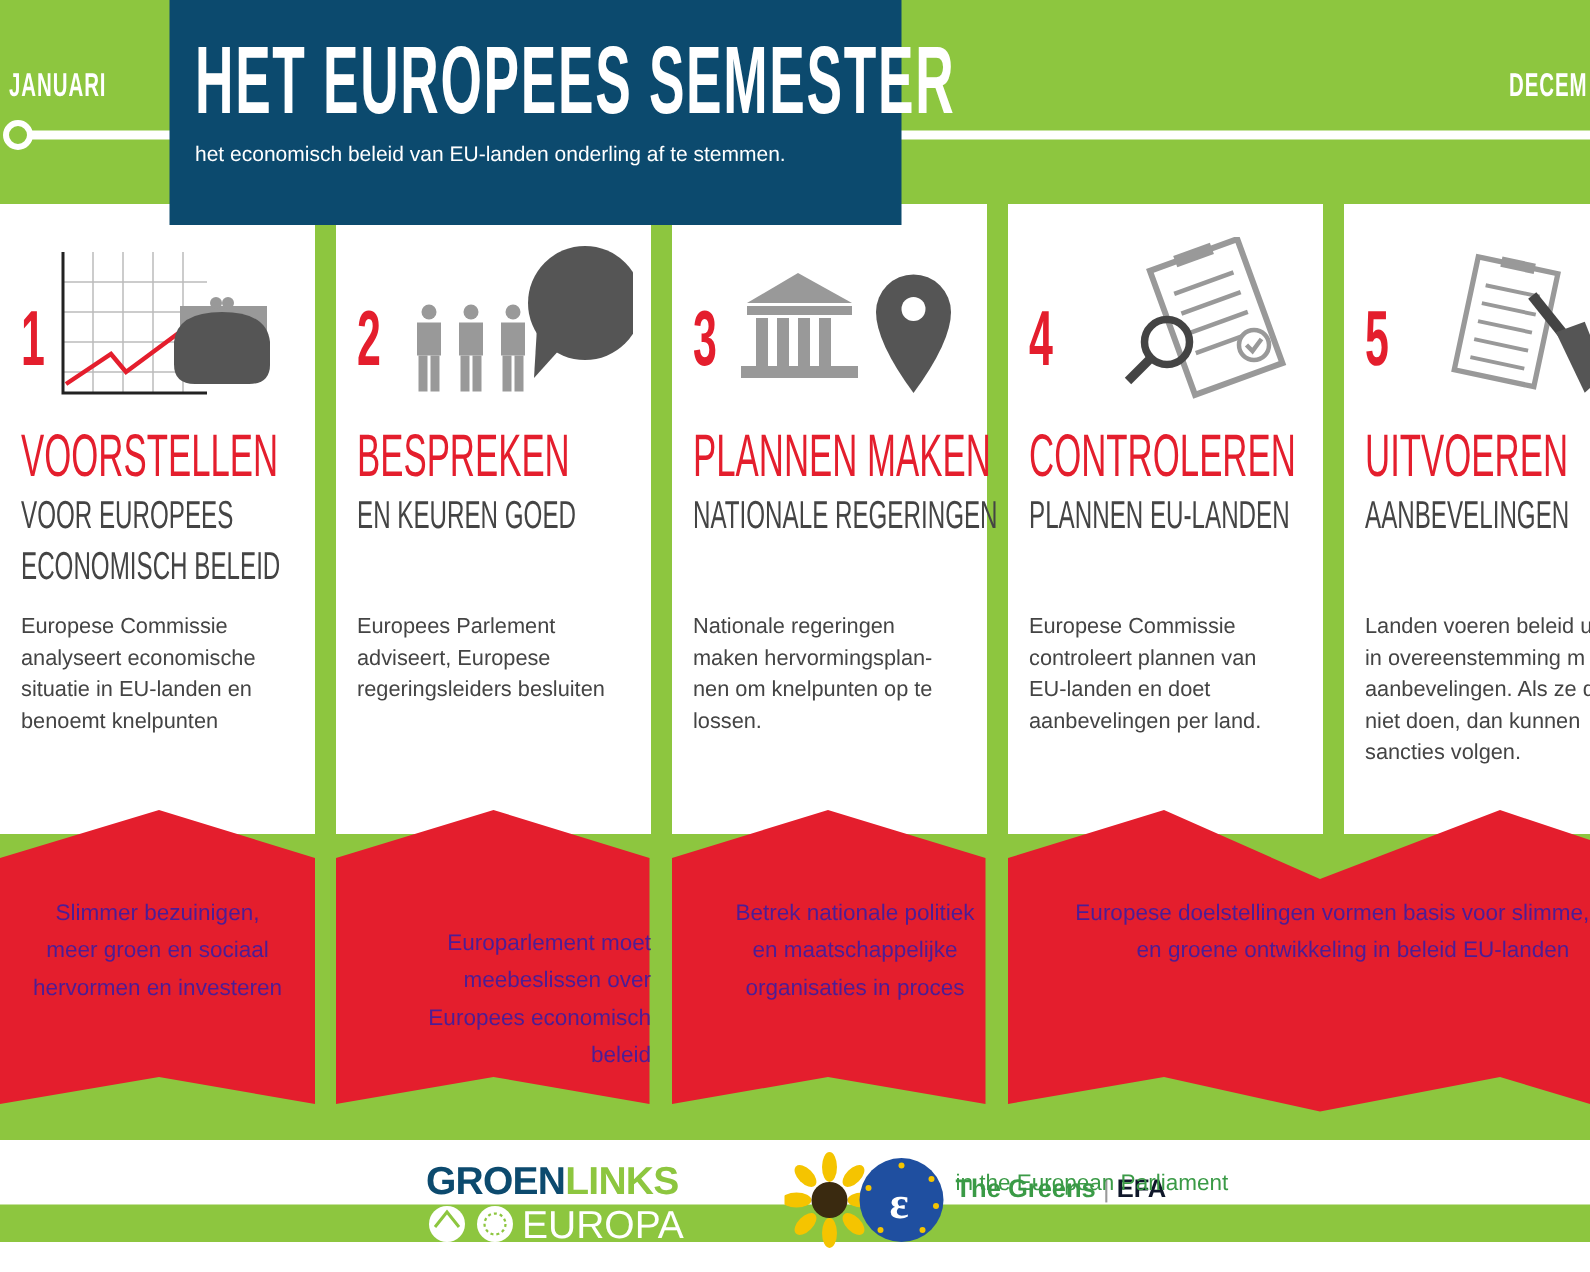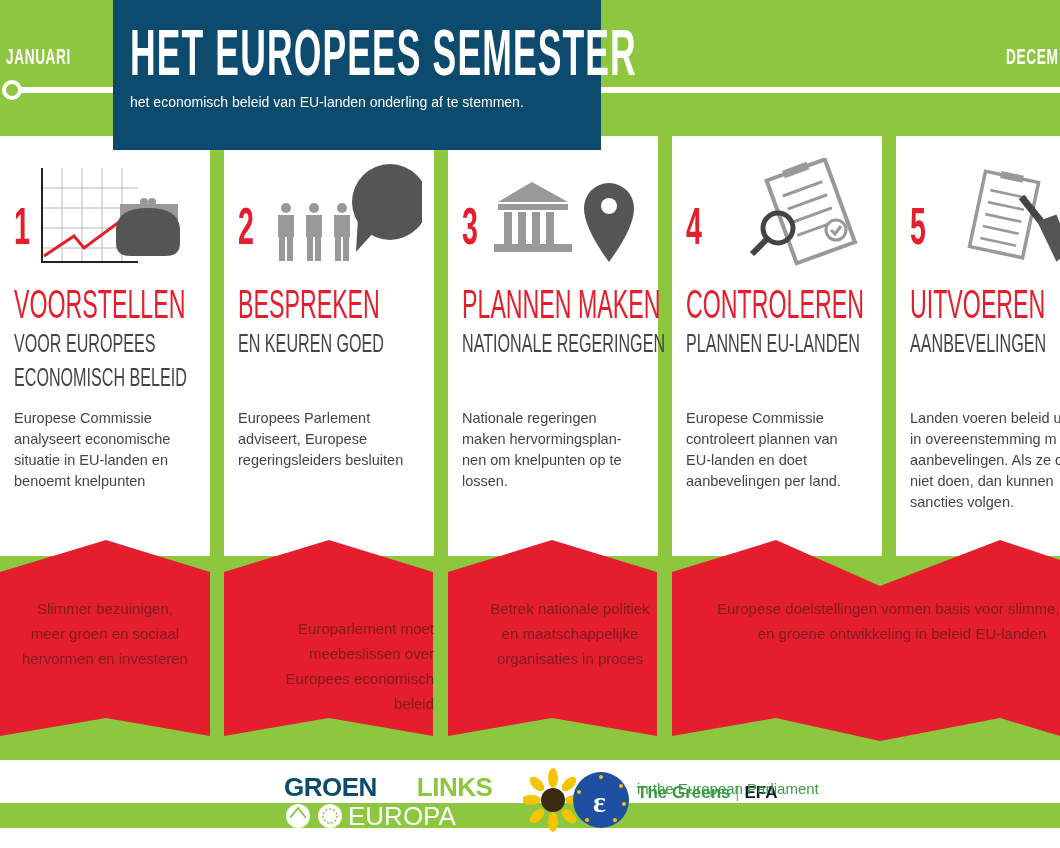--- a/index.html
+++ b/index.html
@@ -10,25 +10,25 @@
   .month { position:absolute; top:44px; color:#fff; font-weight:bold; font-size:22px; letter-spacing:1px; transform:scaleX(0.62); transform-origin:left center; }
   .titlebox { position:absolute; left:113px; top:0; width:488px; height:150px; background:#0c4a6e; }
   .title { position:absolute; left:17px; top:18px; color:#fff; font-weight:bold; font-size:64px; white-space:nowrap; transform:scaleX(0.555); transform-origin:left top; letter-spacing:2px; line-height:70px; }
   .subtitle { position:absolute; left:17px; top:92px; color:#fff; font-size:14px; line-height:21px; }
   .col { position:absolute; top:136px; width:210px; height:420px; background:#fff; }
   .col .num { position:absolute; left:14px; top:60px; color:#e41e2d; font-weight:bold; font-size:52px; transform:scaleX(0.55); transform-origin:left top; }
   .col .icon { position:absolute; left:38px; top:22px; width:160px; height:120px; }
   .col .h1 { position:absolute; left:14px; top:146px; color:#e41e2d; font-size:40px; white-space:nowrap; transform:scaleX(0.58); transform-origin:left top; line-height:44px; }
   .col .h2 { position:absolute; left:14px; top:190px; color:#444; font-size:26px; white-space:nowrap; transform:scaleX(0.62); transform-origin:left top; line-height:34px; }
   .col .desc { position:absolute; left:14px; top:272px; width:185px; color:#444; font-size:14.5px; line-height:21px; white-space:pre-line; }
-  .banner-text { position:absolute; color:#7f1d1d; font-size:15px; line-height:25px; text-align:center; white-space:pre-line; }
+  .banner-text { position:absolute; color:#4c1d95; font-size:15px; line-height:25px; text-align:center; white-space:pre-line; }
   .footer { position:absolute; left:0; top:760px; width:1060px; height:88px; background:#fff; }
   .footer-band { position:absolute; left:0; top:803px; width:1060px; height:25px; background:#8dc63f; }
   .gl-top { position:absolute; left:284px; top:772px; font-weight:bold; font-size:26px; letter-spacing:-0.5px; }
-  .gl-top .g { color:#0c4a6e; } .gl-top .l { color:#8dc63f;margin-left:40px; }
+  .gl-top .g { color:#0c4a6e; } .gl-top .l { color:#8dc63f; }
   .gl-bottom { position:absolute; left:348px; top:801px; color:#fff; font-weight:normal; font-size:26px; }
   .greens-title { position:absolute; left:637px; top:783px; font-weight:bold; font-size:17px; color:#3a9a46; }
   .greens-title .efa { color:#0f172a; }
   .greens-sub { position:absolute; left:637px; top:780px; font-size:15px; color:#3a9a46; }
 </style>
 </head>
 <body>
 
 <div class="topband"></div>
 <div class="timeline"></div>

